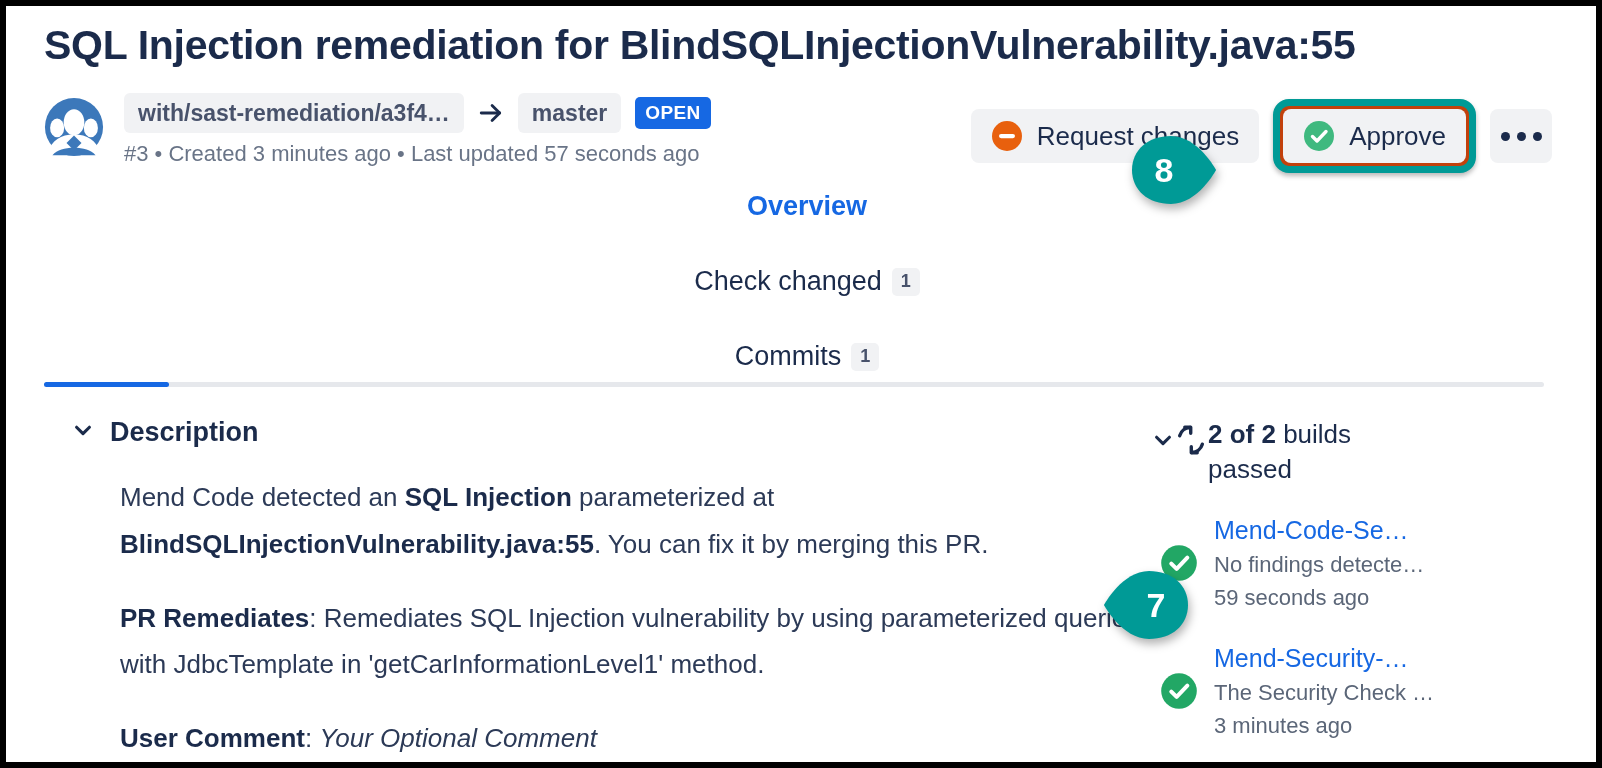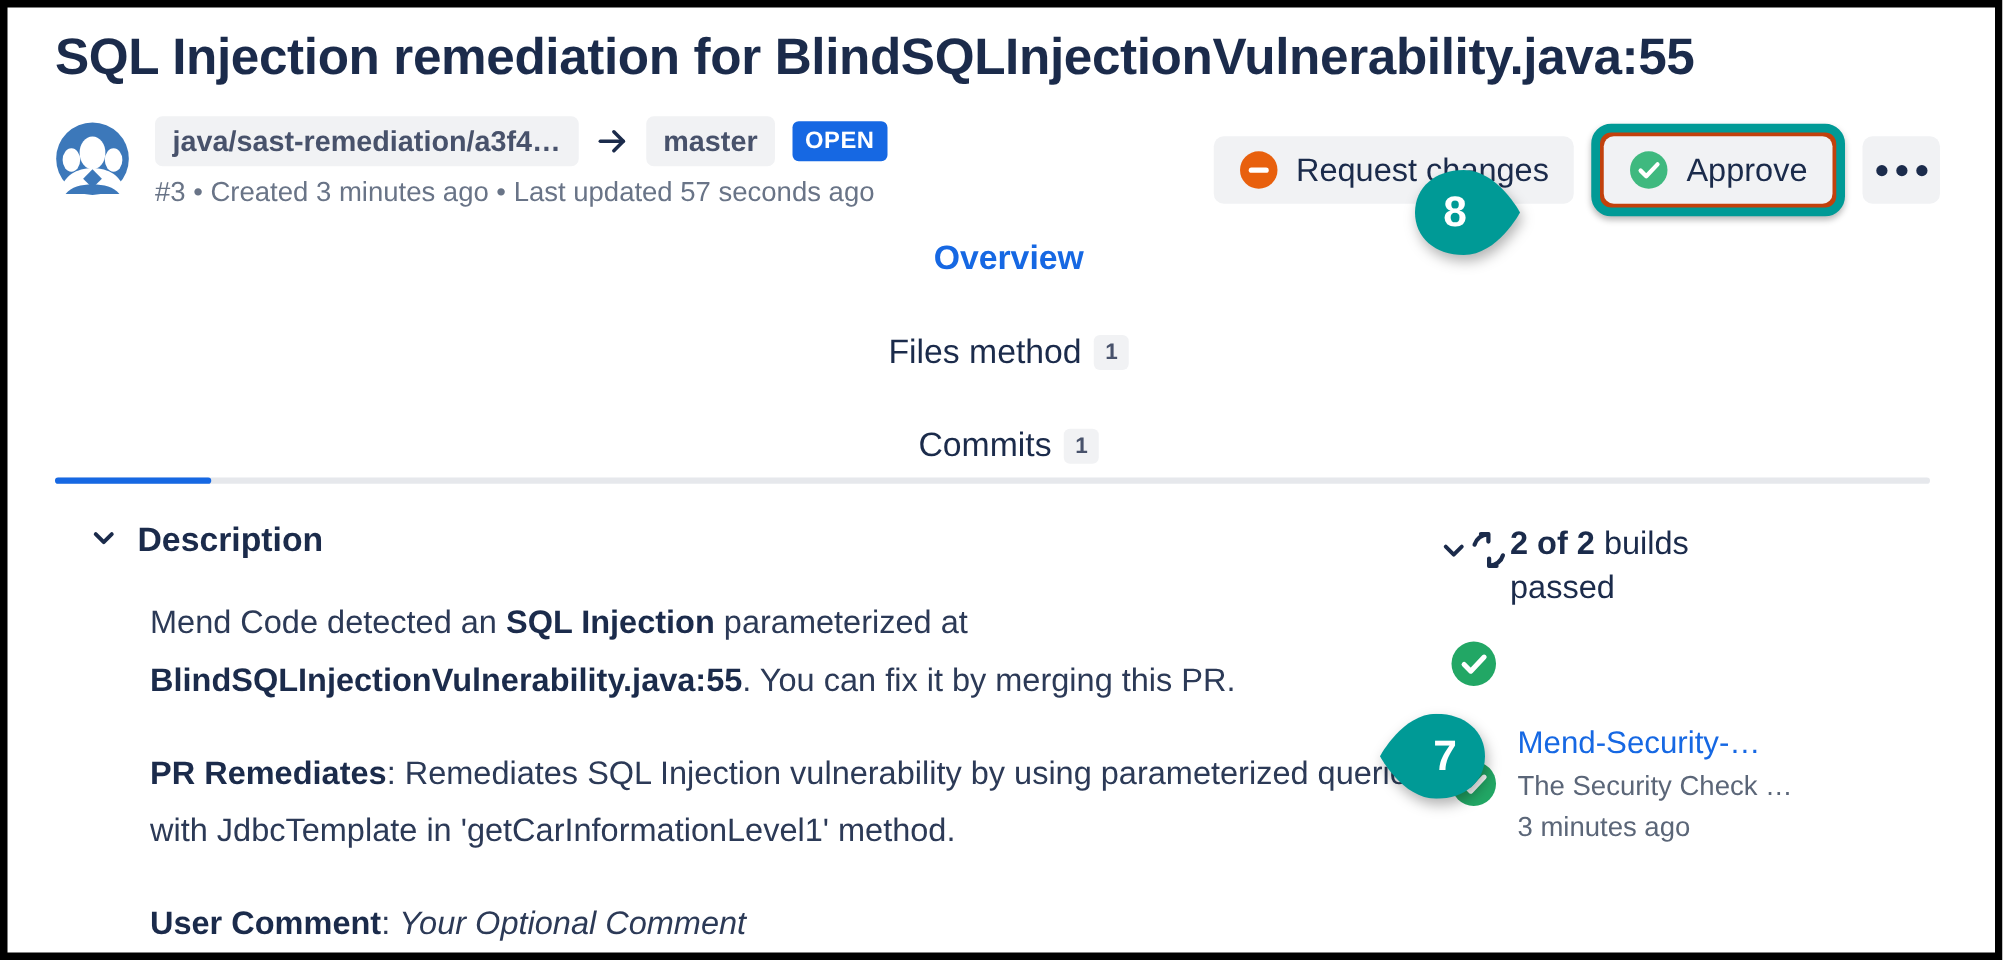--- a/index.html
+++ b/index.html
@@ -300,21 +300,21 @@
           <ellipse cx="14" cy="33" rx="7.5" ry="10" fill="#ffffff"></ellipse>
           <ellipse cx="50" cy="33" rx="7.5" ry="10" fill="#ffffff"></ellipse>
           <path d="M4 60 C8 46 18 40 32 40 C46 40 56 46 60 60 Z" fill="#ffffff"></path>
           <path d="M32 41 L24 49 L32 57 L40 49 Z" fill="#3c78ba"></path>
           <path d="M9 62 C14 56 22 54 32 54 C42 54 50 56 55 62 Z" fill="#3c78ba"></path>
         </svg>
       </span>
 
       <div class="meta-col">
         <div class="branch-line">
-          <span class="chip source">java/sast-remediation/a3f4…</span>
+          <span class="chip source">with/sast-remediation/a3f4…</span>
           <span class="arrow-icon">
             <svg viewBox="0 0 24 24" width="26" height="26" fill="none" stroke="currentColor" stroke-width="2.6" stroke-linecap="round" stroke-linejoin="round">
               <line x1="3" y1="12" x2="20" y2="12"></line>
                 <polyline points="13,5 20,12 13,19"></polyline>
             </svg>
           </span>
           <span class="chip">master</span>
           <span class="badge-open">OPEN</span>
         </div>
         <div class="sub-line">#3 • Created 3 minutes ago • Last updated 57 seconds ago</div>
@@ -350,21 +350,21 @@
         </button>
       </div>
     </div>
 
     <div class="tabs-wrap">
       <div class="tabs">
         <div class="tab active">
           <span>Overview</span>
         </div>
         <div class="tab">
-          <span>Files method</span>
+          <span>Check changed</span>
           <span class="tab-count">1</span>
         </div>
         <div class="tab">
           <span>Commits</span>
           <span class="tab-count">1</span>
         </div>
       </div>
       <div class="tab-track">
         <div class="tab-underline"></div>
       </div>
@@ -409,20 +409,25 @@
           <div class="builds-title"><b>2 of 2</b><span> builds passed</span></div>
         </div>
 
         <div class="build-item">
           <span class="build-check">
             <svg viewBox="0 0 32 32" width="38" height="38">
               <circle cx="16" cy="16" r="15" fill="#22a765"></circle>
               <polyline points="9.5,16.5 14,21 23,11.5" fill="none" stroke="#ffffff" stroke-width="3.4" stroke-linecap="round" stroke-linejoin="round"></polyline>
             </svg>
           </span>
+          <div class="build-text">
+            <div class="build-name">Mend-Code-Se…</div>
+            <div class="build-desc">No findings detecte…</div>
+            <div class="build-time">59 seconds ago</div>
+          </div>
         </div>
 
         <div class="build-item">
           <span class="build-check">
             <svg viewBox="0 0 32 32" width="38" height="38">
               <circle cx="16" cy="16" r="15" fill="#22a765"></circle>
               <polyline points="9.5,16.5 14,21 23,11.5" fill="none" stroke="#ffffff" stroke-width="3.4" stroke-linecap="round" stroke-linejoin="round"></polyline>
             </svg>
           </span>
           <div class="build-text">

